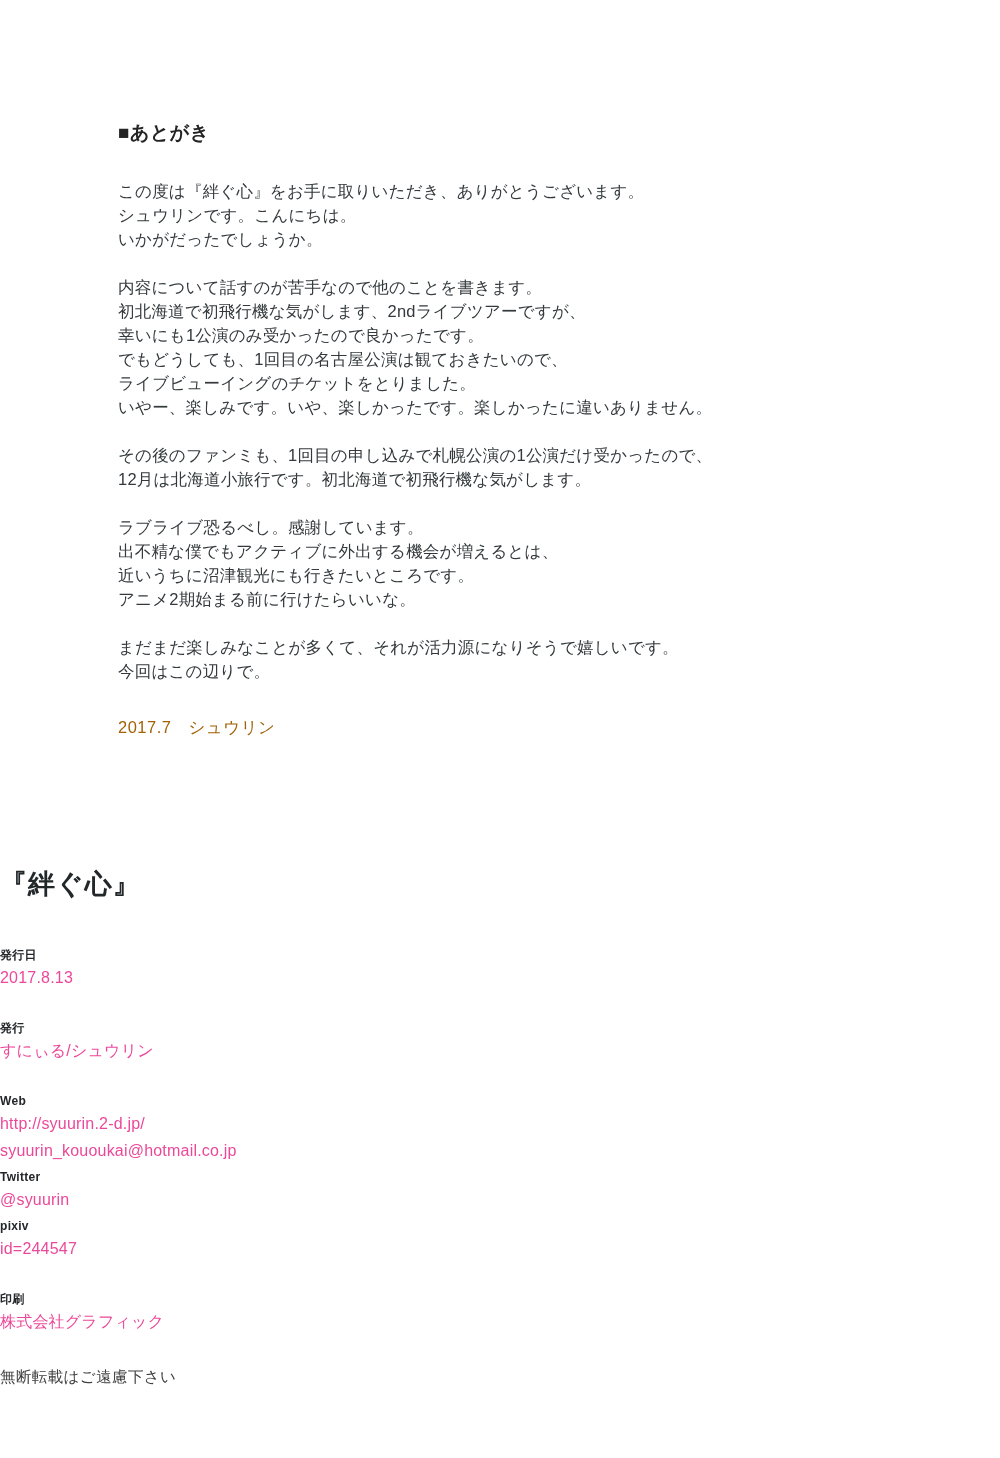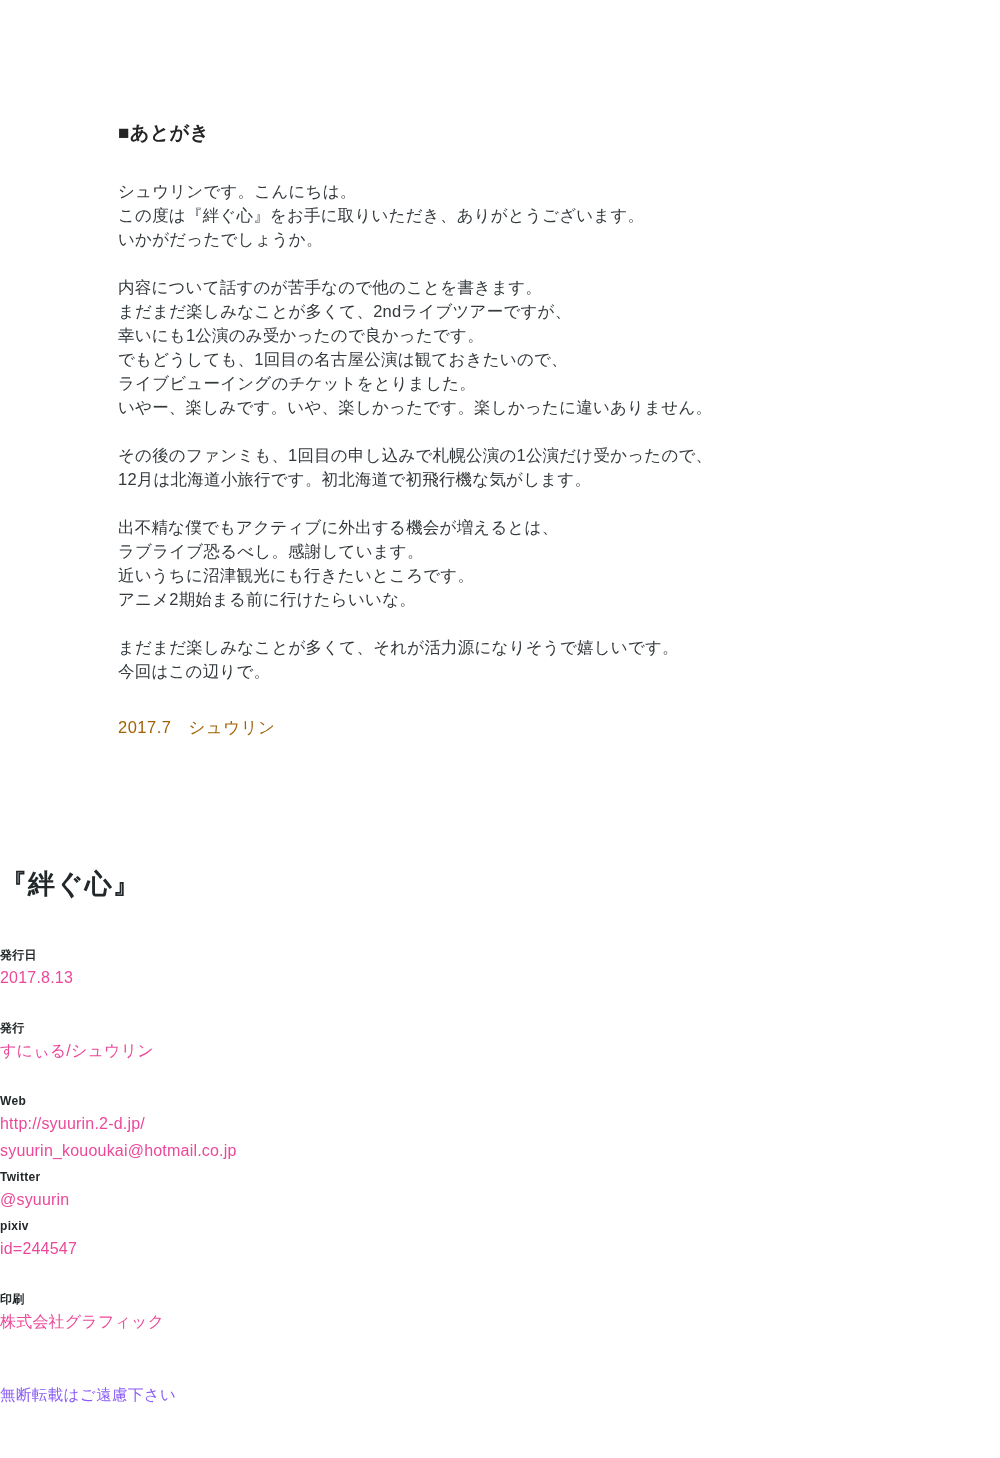--- a/index.html
+++ b/index.html
@@ -92,58 +92,58 @@
     line-height: 23px;
     letter-spacing: 0.2px;
   }
   .group-gap-lg {
     margin-bottom: 28px;
   }
   .group-gap-sm {
     margin-bottom: 4px;
   }
   .colophon-notice {
-    margin-top: 52px;
+    margin-top: 34px;
     font-size: 15.5px;
-    color: #8b5cf6;
+    color: #404040;
     letter-spacing: 0.4px;
   }
 </style>
 </head>
 <body>
 
 <div class="page">
 
   <section class="afterword">
     <h1 class="afterword-heading">■あとがき</h1>
     <div class="afterword-body">
 
       <p class="para">
+        <span class="line">この度は『絆ぐ心』をお手に取りいただき、ありがとうございます。</span>
         <span class="line">シュウリンです。こんにちは。</span>
-        <span class="line">この度は『絆ぐ心』をお手に取りいただき、ありがとうございます。</span>
         <span class="line">いかがだったでしょうか。</span>
       </p>
 
       <p class="para">
         <span class="line">内容について話すのが苦手なので他のことを書きます。</span>
-        <span class="line">まだまだ楽しみなことが多くて、2ndライブツアーですが、</span>
+        <span class="line">初北海道で初飛行機な気がします、2ndライブツアーですが、</span>
         <span class="line">幸いにも1公演のみ受かったので良かったです。</span>
         <span class="line">でもどうしても、1回目の名古屋公演は観ておきたいので、</span>
         <span class="line">ライブビューイングのチケットをとりました。</span>
         <span class="line">いやー、楽しみです。いや、楽しかったです。楽しかったに違いありません。</span>
       </p>
 
       <p class="para">
         <span class="line">その後のファンミも、1回目の申し込みで札幌公演の1公演だけ受かったので、</span>
         <span class="line">12月は北海道小旅行です。初北海道で初飛行機な気がします。</span>
       </p>
 
       <p class="para">
+        <span class="line">ラブライブ恐るべし。感謝しています。</span>
         <span class="line">出不精な僕でもアクティブに外出する機会が増えるとは、</span>
-        <span class="line">ラブライブ恐るべし。感謝しています。</span>
         <span class="line">近いうちに沼津観光にも行きたいところです。</span>
         <span class="line">アニメ2期始まる前に行けたらいいな。</span>
       </p>
 
       <p class="para">
         <span class="line">まだまだ楽しみなことが多くて、それが活力源になりそうで嬉しいです。</span>
         <span class="line">今回はこの辺りで。</span>
       </p>
 
     </div>

